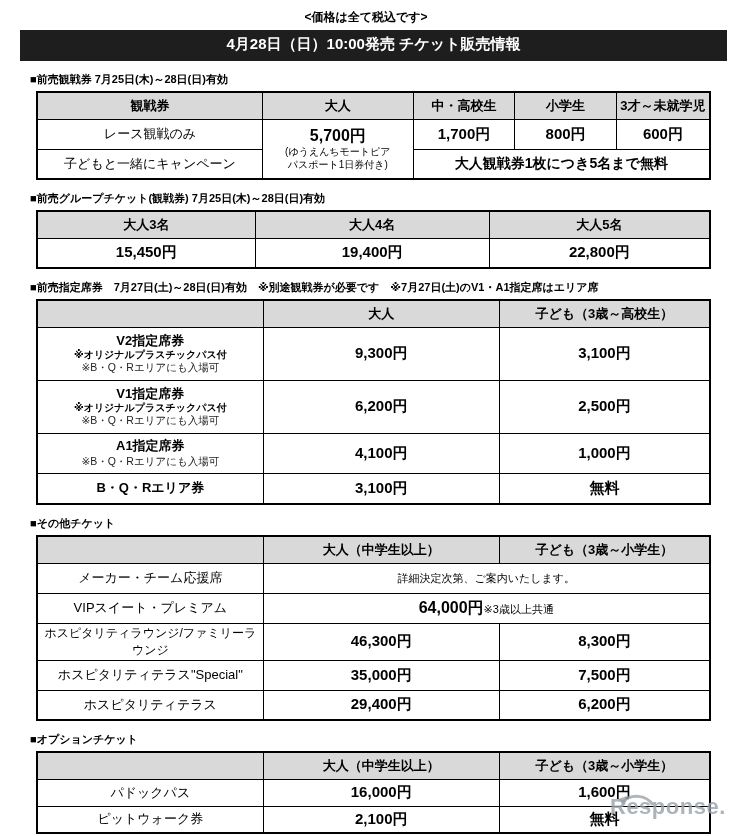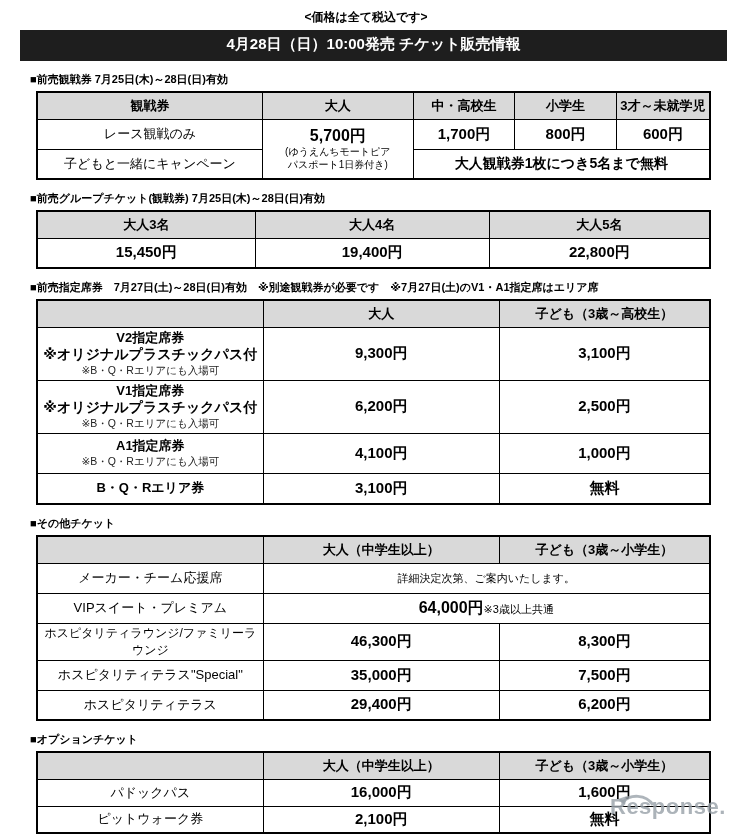--- a/index.html
+++ b/index.html
@@ -47,21 +47,21 @@
   tr.h40 td { height: 40px; }
   tr.h53 td { height: 53px; }
   tr.h27 td { height: 27px; }
   .label { font-size: 13px; font-weight: normal; }
   .price { font-size: 15px; font-weight: bold; }
   .price-lg { font-size: 16px; font-weight: bold; line-height: 1.15; }
   .subnote { font-size: 10px; line-height: 1.3; font-weight: normal; }
   .subnote:empty, .seat-note1:empty, .seat-note2:empty { display: none; }
   .campaign { font-size: 14px; font-weight: bold; }
   .seat-name { font-size: 13px; font-weight: bold; line-height: 1.25; }
-  .seat-note1 { font-size: 14px; font-weight: bold; line-height: 1.25; }
+  .seat-note1 { font-size: 10px; font-weight: bold; line-height: 1.25; }
   .seat-note2 { font-size: 10.5px; font-weight: normal; color: #222; line-height: 1.25; }
   .pending { font-size: 11px; font-weight: normal; }
   .vip-note { font-size: 11px; font-weight: normal; }
   .watermark {
     position: absolute;
     right: 4px;
     bottom: 4px;
     width: 132px;
     height: 40px;
   }

